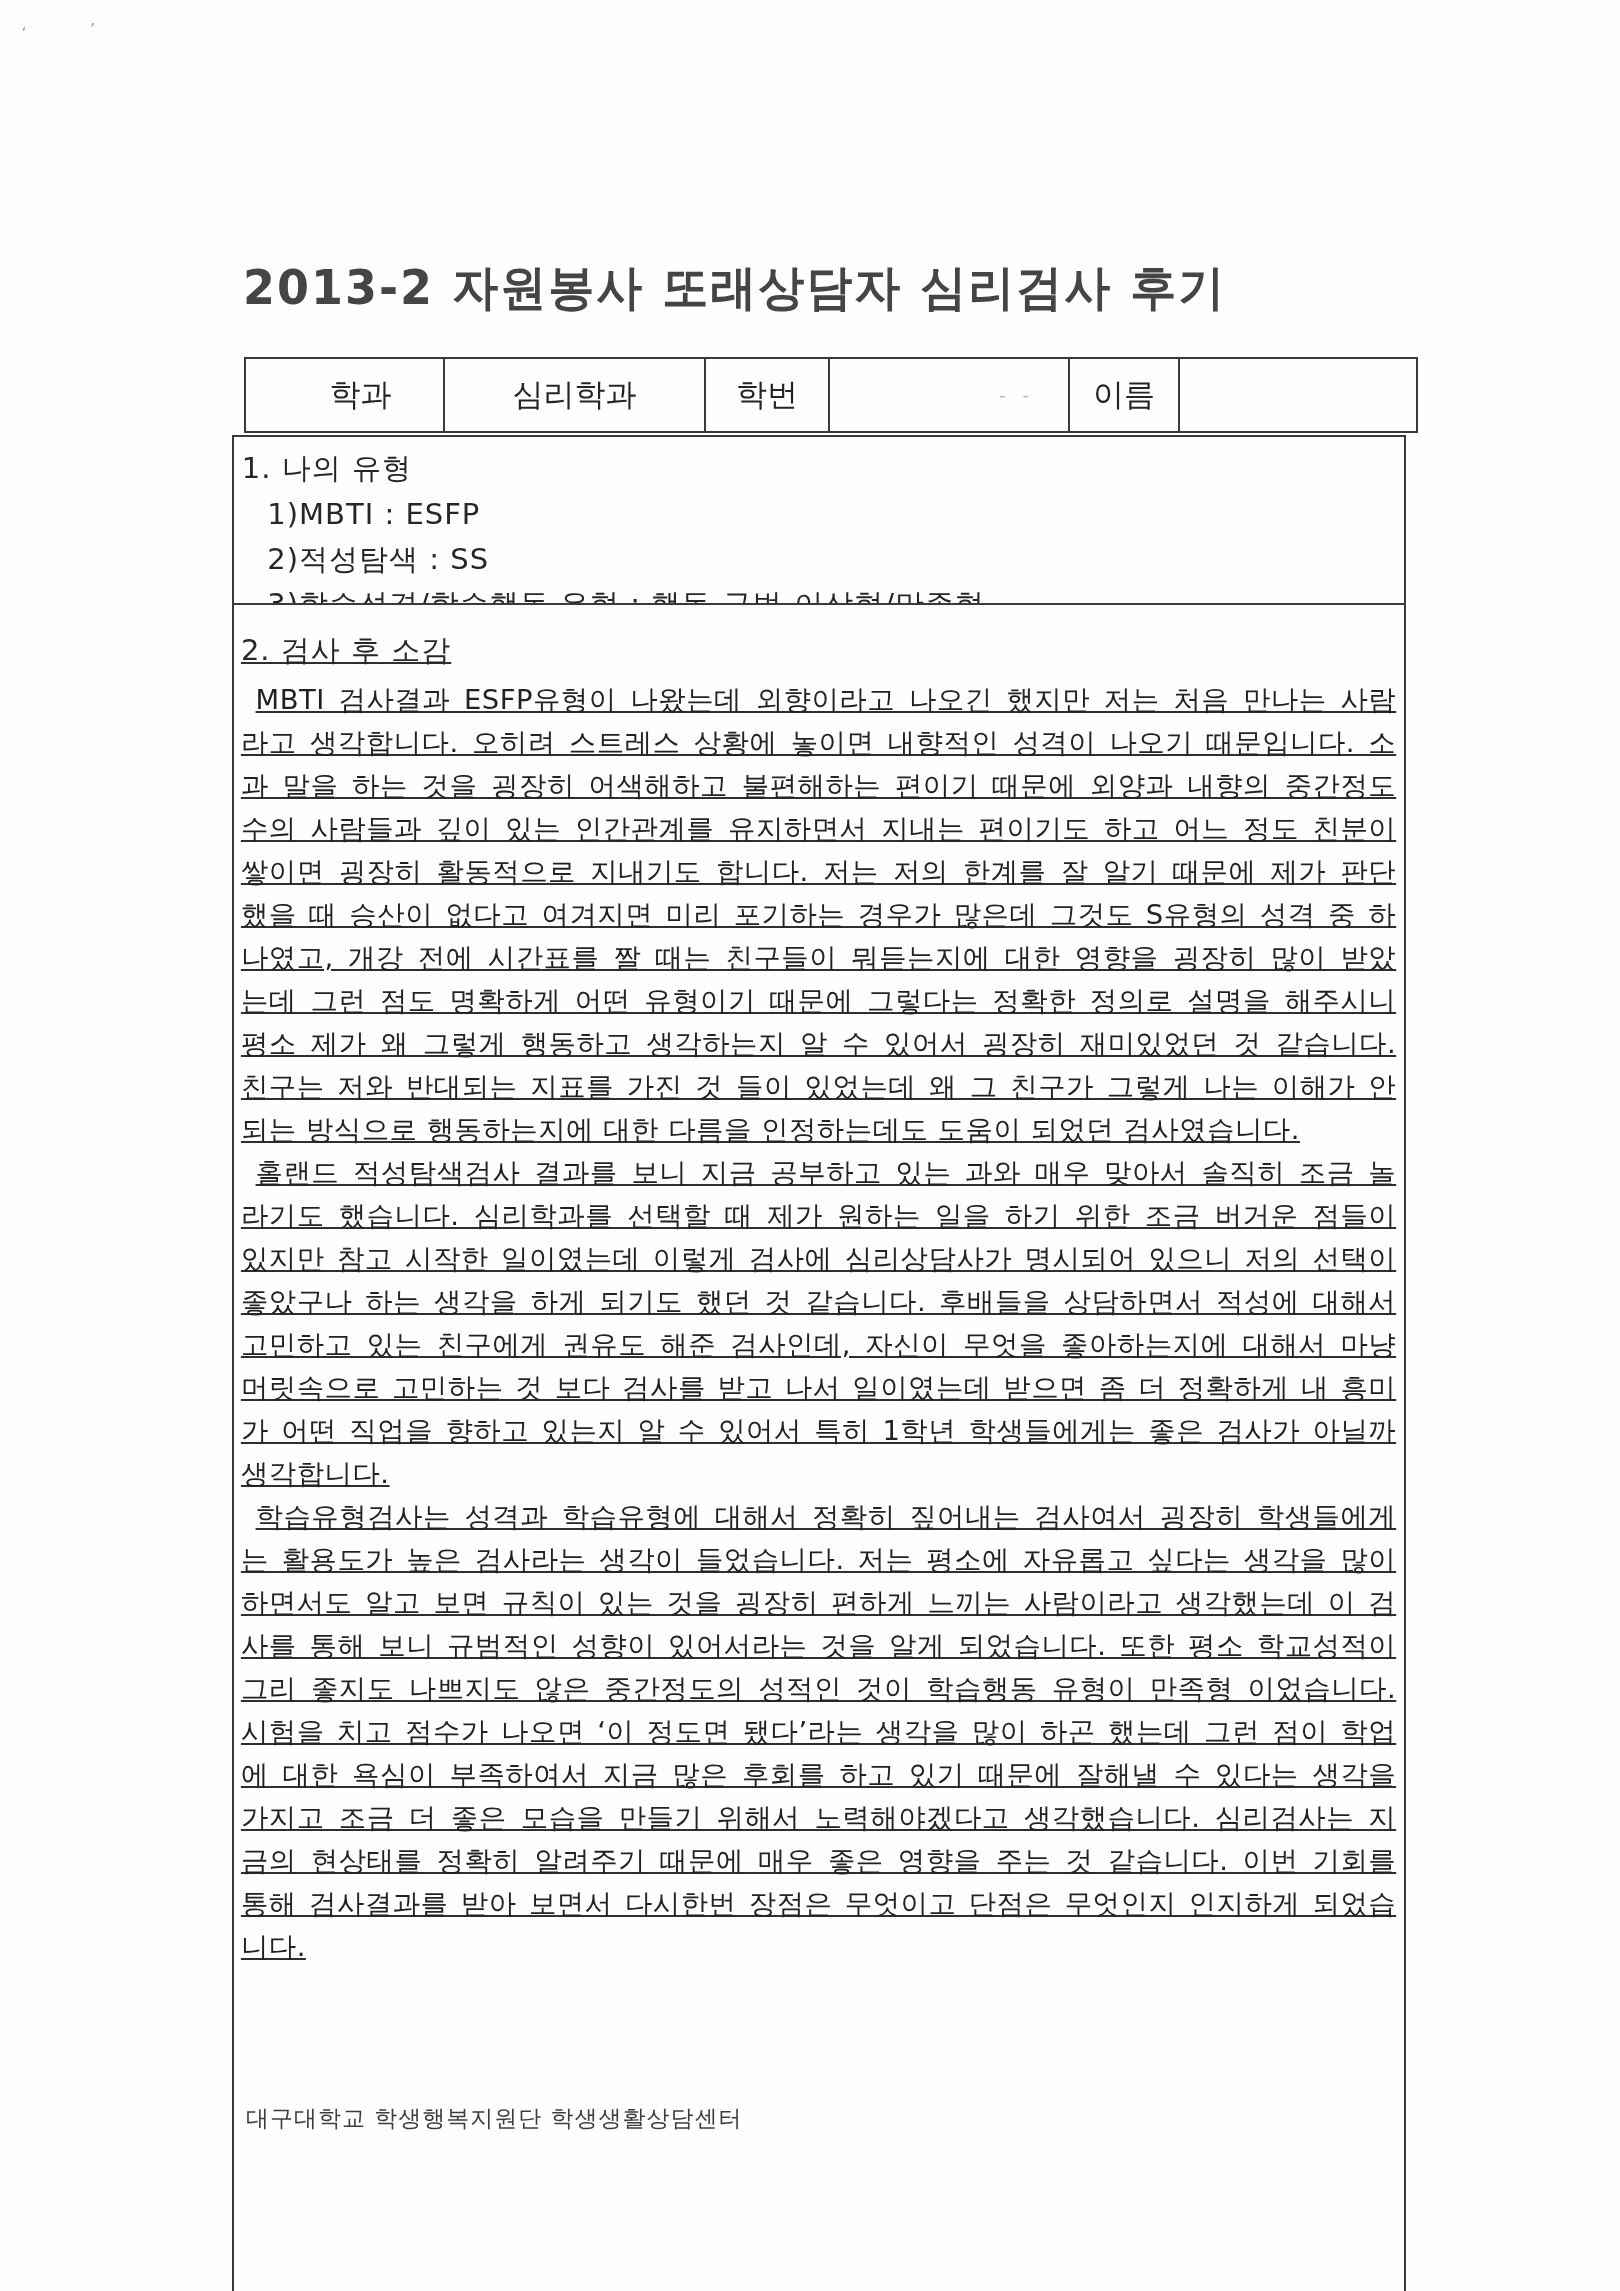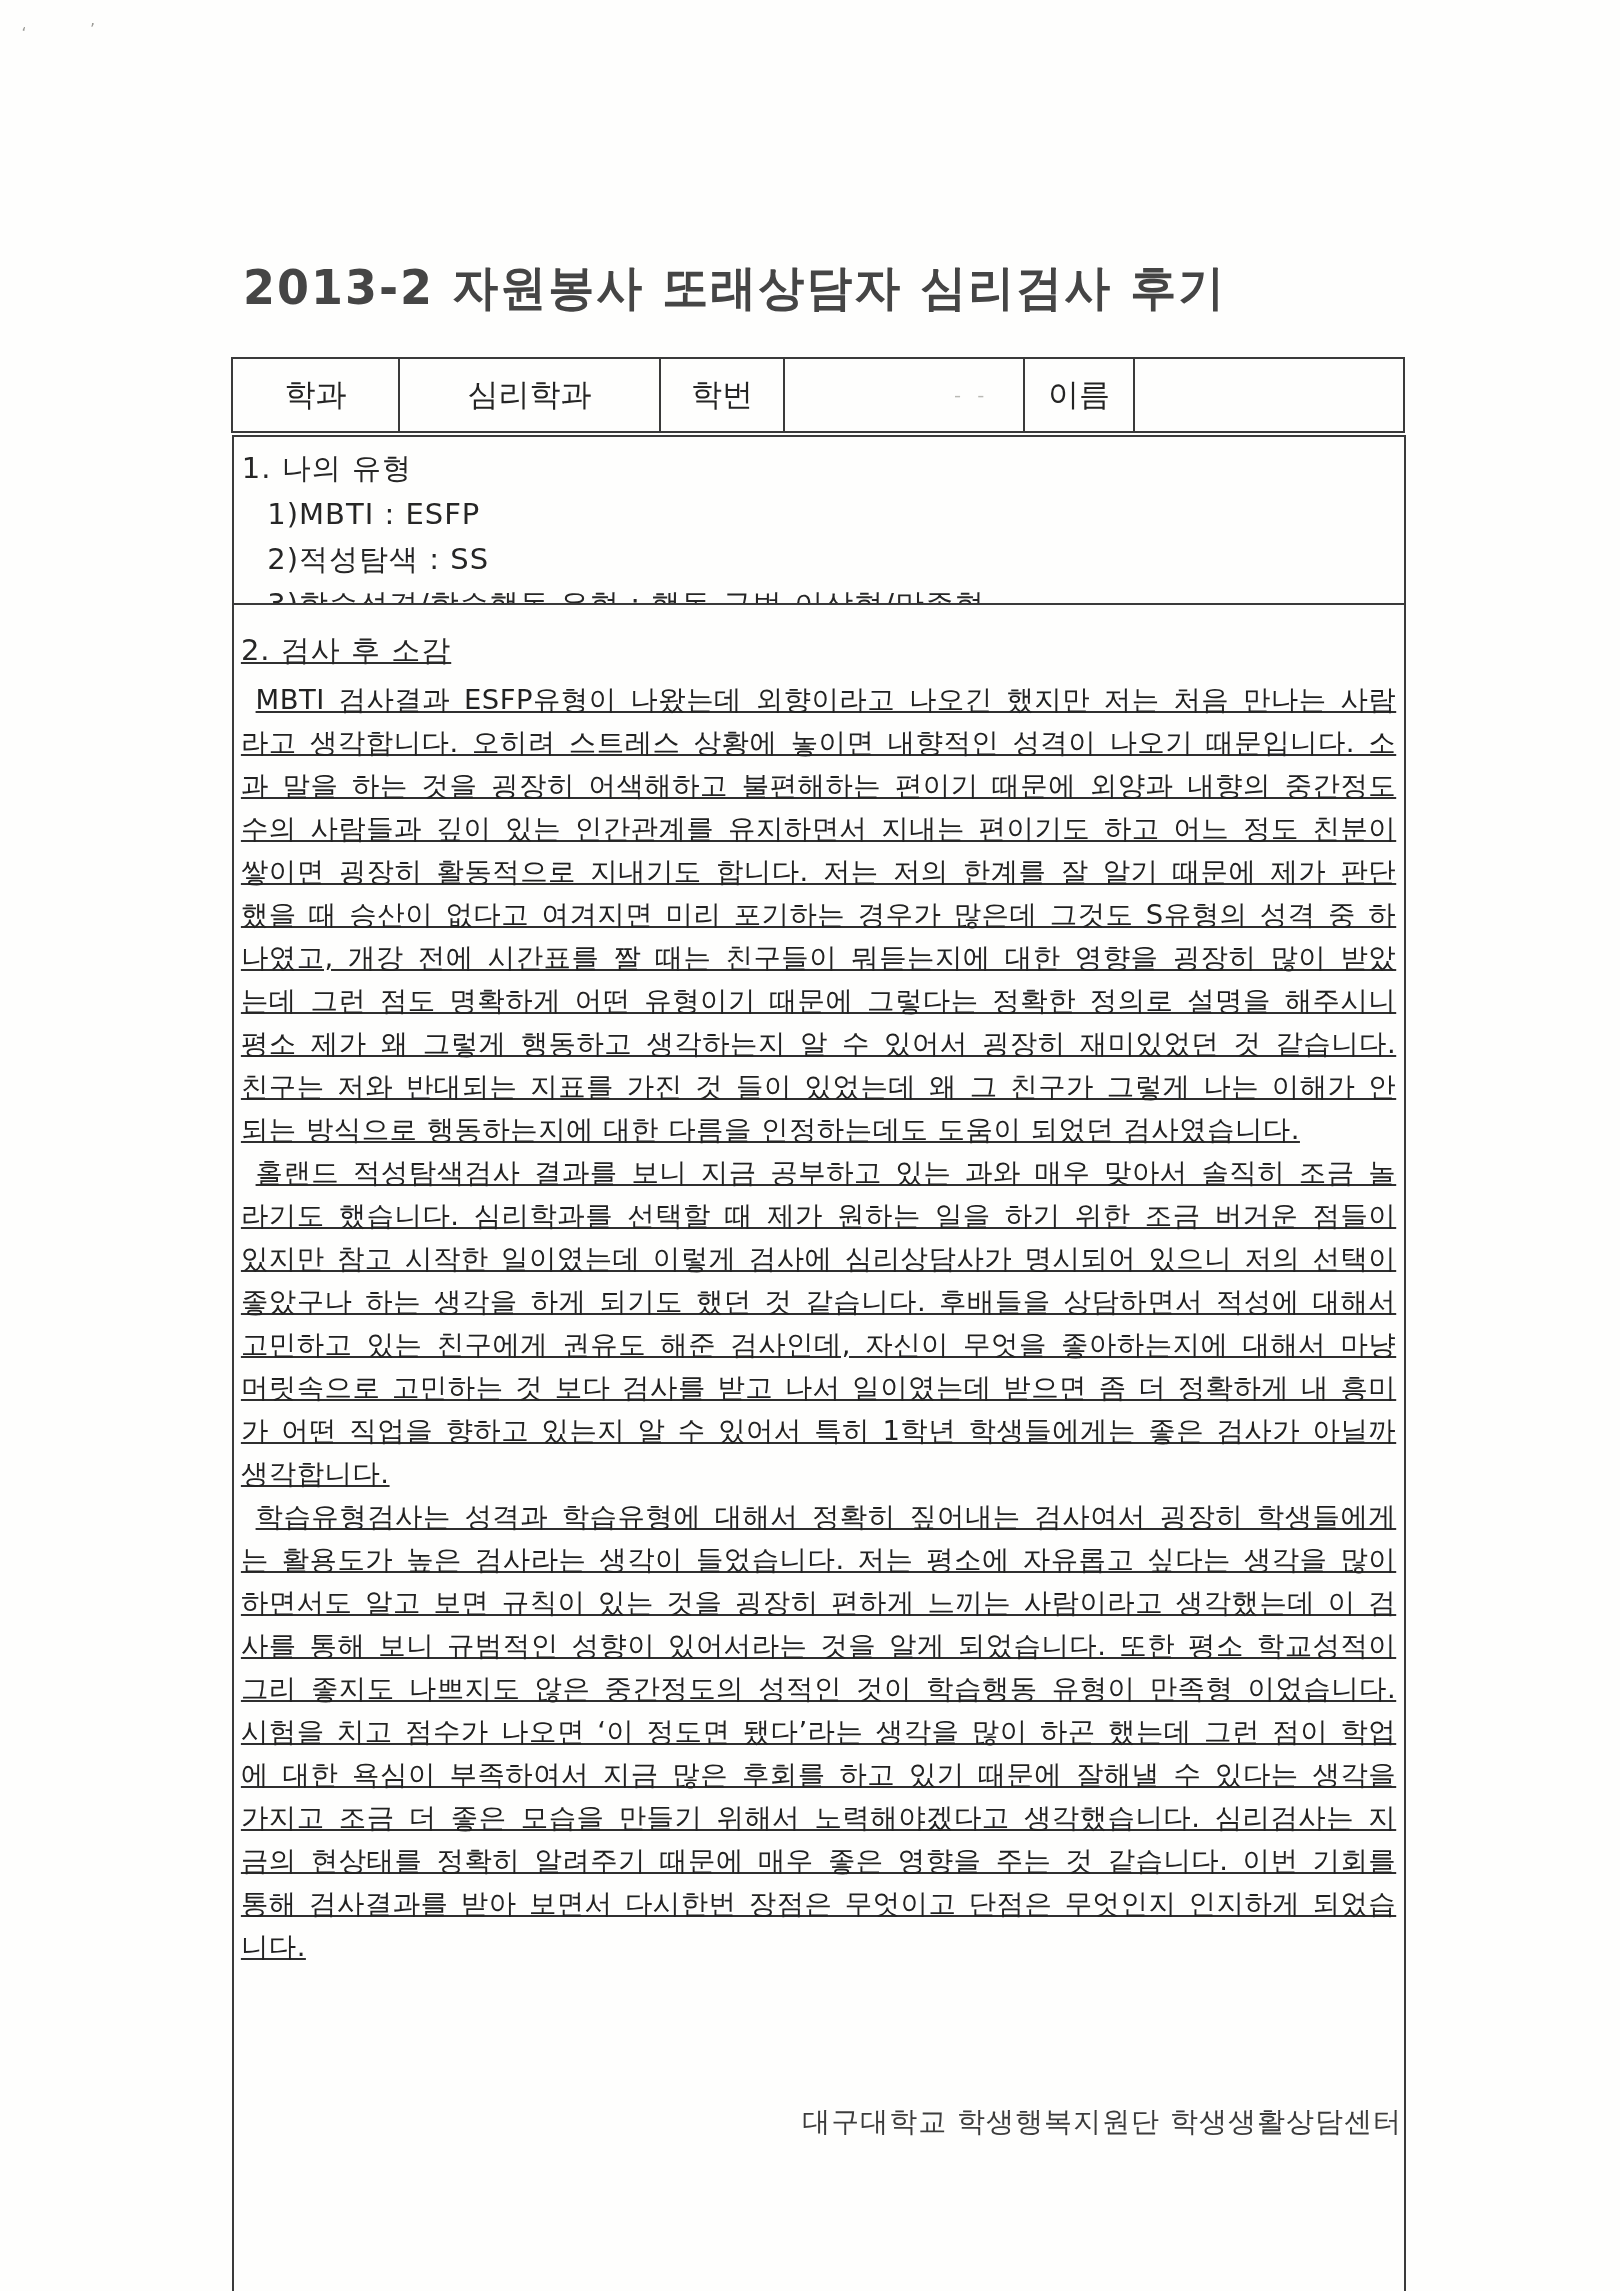--- a/index.html
+++ b/index.html
@@ -25,25 +25,26 @@
     font-weight:bold;
     letter-spacing:2px;
     color:#454545;
     white-space:nowrap;
     font-family:"DejaVu Sans","Liberation Sans",sans-serif;
     transform:scaleY(1.04);
   }
 
   
   .info-table{
-    position:absolute;left:231px;top:357px;width:1174px;height:76px;
+    position:absolute;left:244px;top:357px;width:1174px;height:76px;
     display:flex;
     border:2.9px solid #3a3a3a;
     box-sizing:border-box;
     background:#fefefd;
+    padding-left:32px;
   }
   .info-cell{
     box-sizing:border-box;
     border-right:2px solid #3a3a3a;
     display:flex;align-items:center;justify-content:center;
     font-family:"Liberation Serif","DejaVu Serif",serif;
     font-size:31px;color:#242424;
   }
   .info-cell:last-child{border-right:none;}
   .w-dept-label{width:167px;}
@@ -84,23 +85,23 @@
     color:#222;
     text-align:justify;
     text-align-last:justify;
     word-break:break-all;
     letter-spacing:0.5px;
   }
   .line.para-end{text-align-last:left;}
   .line.indent{padding-left:14.7px;}
 
   .doc-footer{
-    position:absolute;left:228px;top:2103px;width:1174px;
-    text-align:right;
-    font-size:28px;color:#3c3c3c;
+    position:absolute;left:246px;top:2103px;width:1174px;
+    text-align:left;
+    font-size:23px;color:#3c3c3c;
     letter-spacing:1px;
   }
 </style>
 </head>
 <body>
 
 <div class="page">
 
   <span class="artifact a1">‘</span>
   <span class="artifact a2">’</span>

